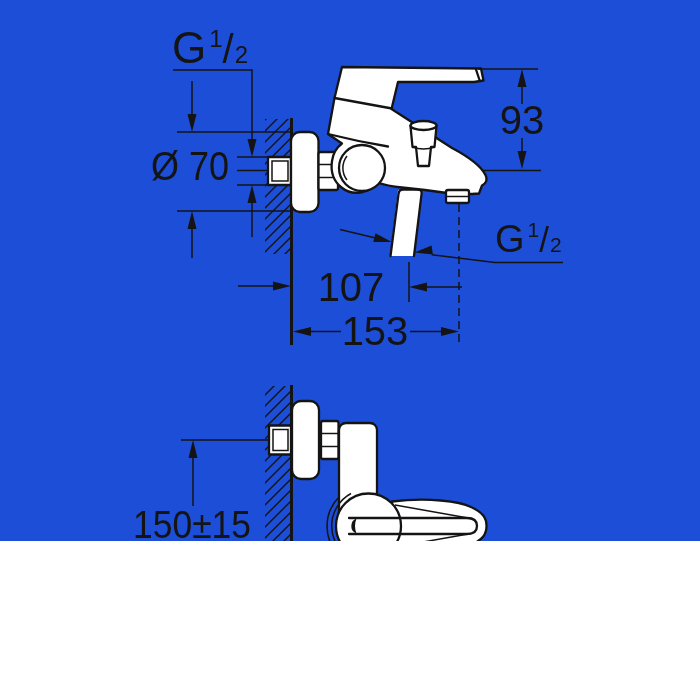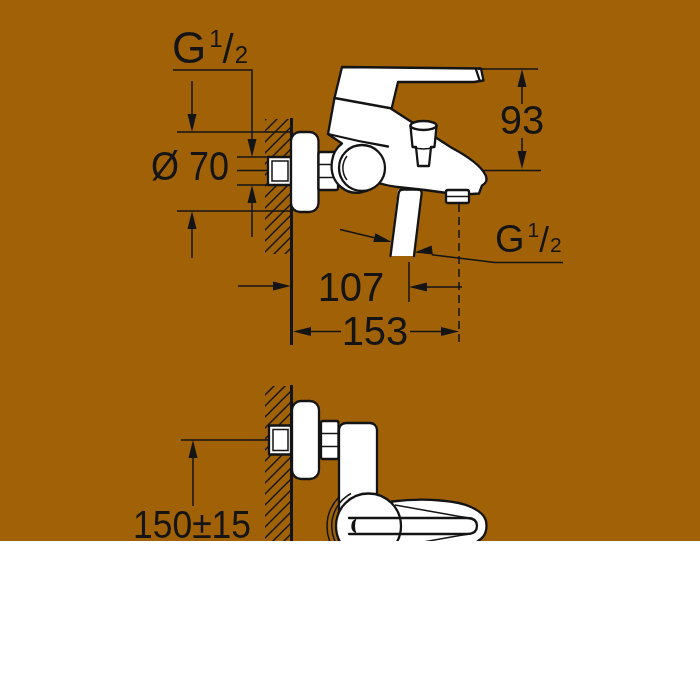--- a/index.html
+++ b/index.html
@@ -1,16 +1,16 @@
 <!DOCTYPE html>
 <html><head>
 <meta charset="utf-8">
 <style>
   html,body{margin:0;padding:0;background:#ffffff;}
-  .stage{width:700px;height:541px;background:#a16207;position:relative;overflow:hidden;}
+  .stage{width:700px;height:541px;background:#1d4ed8;position:relative;overflow:hidden;}
   svg{display:block;}
   text{font-family:"Liberation Sans","DejaVu Sans",sans-serif;fill:#141414;}
   .ol{fill:#ffffff;stroke:#141414;stroke-width:2.3;stroke-linejoin:round;}
   .ln{fill:none;stroke:#141414;stroke-width:2.3;stroke-linejoin:round;stroke-linecap:round;}
   .thin{fill:none;stroke:#141414;stroke-width:1.5;}
   .wall{fill:none;stroke:#141414;stroke-width:3;}
   .arr{fill:#141414;stroke:none;}
   .dimtxt{font-size:40px;}
 </style>
 </head>

